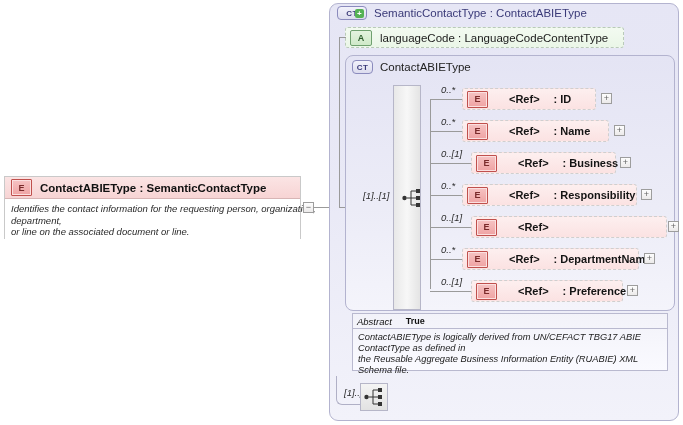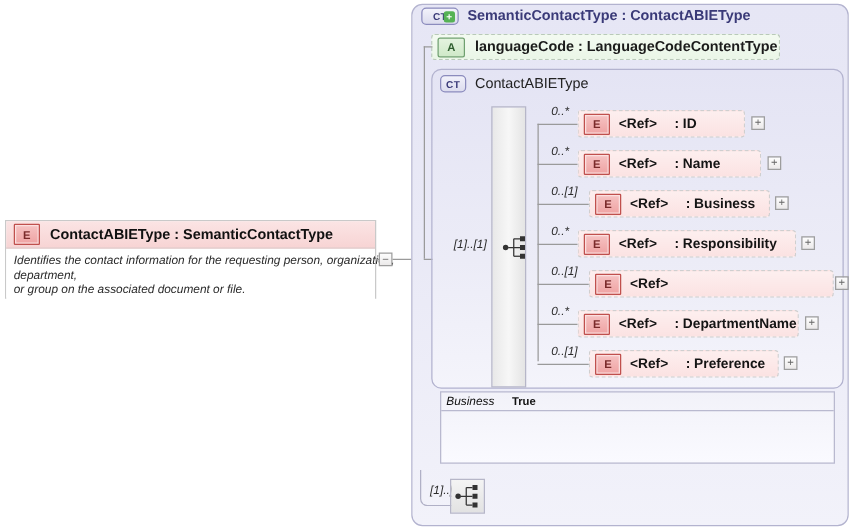--- a/index.html
+++ b/index.html
@@ -89,21 +89,21 @@
     box-sizing:border-box;
   }
   .ct-icon.plain{width:21px;}
   .ct-plus{
     position:absolute;right:2px;top:2px;
     width:9px;height:9px;border-radius:2px;
     background:#55b255;
     display:flex;align-items:center;justify-content:center;
     font-size:8px;line-height:8px;color:#fff;font-weight:bold;
   }
-  #outer-ct-title{font-size:11.5px;font-weight:bold;color:#3a3a78;white-space:nowrap;}
+  #outer-ct-title{font-size:11.5px;font-weight:normal;color:#3a3a78;white-space:nowrap;}
 
   
   #attribute-languagecode{
     position:absolute;left:345px;top:27px;width:279px;height:21px;
     border:1px dashed #b9c9b9;
     border-radius:3px;
     background:linear-gradient(to bottom,#f3faf1,#eaf6e7);
     display:flex;align-items:center;
     padding-left:4px;
     box-sizing:border-box;
@@ -111,21 +111,21 @@
   .a-icon{
     width:20px;height:14px;
     border:1px solid #6fa06f;
     background:linear-gradient(to bottom,#e4f3df,#cfe9c8);
     border-radius:2px;
     display:inline-flex;align-items:center;justify-content:center;
     font-size:9px;font-weight:bold;color:#2f5e2f;
     flex:0 0 auto;
   }
   #attribute-languagecode-label{
-    margin-left:8px;font-size:11.5px;font-weight:bold;color:#1b1b1b;white-space:nowrap;
+    margin-left:8px;font-size:11.5px;font-weight:normal;color:#1b1b1b;white-space:nowrap;
   }
   #attr-connector-v{left:339px;top:37px;height:170px;}
   #attr-connector-h{left:339px;top:37px;width:7px;}
 
   
   #inner-ct-panel{
     position:absolute;left:345px;top:55px;width:330px;height:256px;
     border:1px solid #b3b3cf;
     border-radius:8px;
     background:linear-gradient(to bottom,#e4e4f4 0%,#ececf7 60%,#f4f4fb 100%);
@@ -150,21 +150,21 @@
   .elem-row{
     position:absolute;height:22px;
     border:1px dashed #cfcfcf;
     border-radius:3px;
     background:linear-gradient(to bottom,#fdefef,#fbe2e2);
     display:flex;align-items:center;
     padding-left:4px;
     box-sizing:border-box;
   }
   .elem-label{
-    margin-left:7px;font-size:11px;font-weight:bold;color:#141414;white-space:nowrap;
+    margin-left:21px;font-size:11px;font-weight:bold;color:#141414;white-space:nowrap;
     display:flex;align-items:baseline;
   }
   .elem-ref{color:#141414;}
   .elem-name{margin-left:14px;color:#141414;}
   .card{
     position:absolute;font-style:italic;font-size:9.5px;color:#2b2b2b;
     white-space:nowrap;
   }
 
   
@@ -207,21 +207,21 @@
 <div class="canvas">
 
   <div id="left-element-box">
     <div id="left-element-header">
       <span class="e-icon">E</span>
       <span id="left-element-title">ContactABIEType : SemanticContactType</span>
     </div>
     <div id="left-element-doc">
       <div>Identifies the contact information for the requesting person, organization,</div>
       <div>department,</div>
-      <div>or group on the associated document or file.</div>
+      <div>or line on the associated document or line.</div>
     </div>
   </div>
 
   <div class="expander" id="left-collapse-expander">−</div>
   <div class="hline" style="left:314px;top:207px;width:15px;"></div>
   <div class="hline" style="left:301px;top:207px;width:3px;"></div>
 
   <div id="outer-ct-panel"></div>
   <div id="outer-ct-header">
     <span class="ct-icon">
@@ -332,22 +332,28 @@
       <span class="elem-ref">&lt;Ref&gt;</span>
       <span class="elem-name">: Preference</span>
     </span>
   </div>
   <div class="card" style="left:441px;top:276px;">0..[1]</div>
   <div class="expander" style="left:627px;top:285px;">+</div>
   <div class="hline" style="left:430px;top:291px;width:41px;"></div>
 
   <div id="abstract-block">
     <div id="abstract-row">
-      <span id="abstract-key">Business</span>
+      <span id="abstract-key">Abstract</span>
       <span id="abstract-value">True</span>
+    </div>
+    <div id="abstract-doc">
+      <div>ContactABIEType is logically derived from UN/CEFACT TBG17 ABIE</div>
+      <div>ContactType as defined in</div>
+      <div>the Reusable Aggregate Business Information Entity (RUABIE) XML</div>
+      <div>Schema file.</div>
     </div>
   </div>
 
   <div id="bottom-left-frame"></div>
   <div class="card" id="bottom-seq-card">[1]..[1]</div>
   <div id="bottom-seq-box"></div>
   <svg class="seq-glyph" style="left:364px;top:387px;" width="22" height="20">
     <circle cx="2.5" cy="10" r="2.2" fill="#333"></circle>
     <line x1="4.5" y1="10" x2="9" y2="10" stroke="#333" stroke-width="1"></line>
     <line x1="9" y1="3" x2="9" y2="17" stroke="#333" stroke-width="1"></line>

